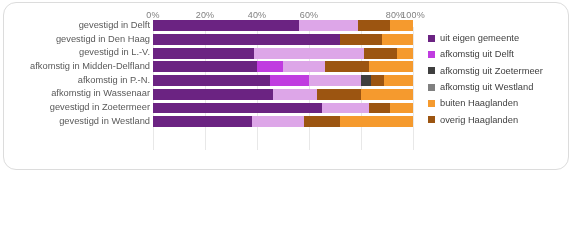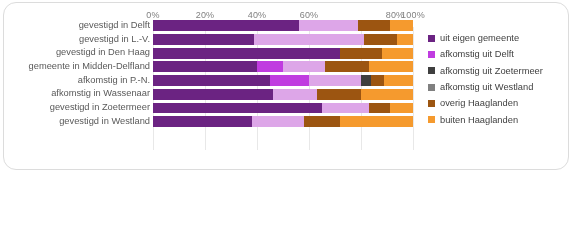--- a/index.html
+++ b/index.html
@@ -160,38 +160,38 @@
         <div class="bar-row">
           <div class="row-label">gevestigd in Delft</div>
           <div class="bar-track">
             <div class="seg" title="uit eigen gemeente: 56%" style="left: 0%; width: 56%; background: rgb(107, 35, 130);"></div>
             <div class="seg" title="afkomstig uit Den Haag: 23%" style="left: 56%; width: 23%; background: rgb(221, 166, 232);"></div>
             <div class="seg" title="overig Haaglanden: 12%" style="left: 79%; width: 12%; background: rgb(156, 85, 17);"></div>
             <div class="seg" title="buiten Haaglanden: 9%" style="left: 91%; width: 9%; background: rgb(245, 154, 46);"></div>
           </div>
         </div>
         <div class="bar-row">
+          <div class="row-label">gevestigd in Den Haag</div>
+          <div class="bar-track">
+            <div class="seg" title="uit eigen gemeente: 72%" style="left: 0%; width: 72%; background: rgb(107, 35, 130);"></div>
+            <div class="seg" title="overig Haaglanden: 16%" style="left: 72%; width: 16%; background: rgb(156, 85, 17);"></div>
+            <div class="seg" title="buiten Haaglanden: 12%" style="left: 88%; width: 12%; background: rgb(245, 154, 46);"></div>
+          </div>
+        </div>
+        <div class="bar-row">
           <div class="row-label">gevestigd in L.-V.</div>
           <div class="bar-track">
             <div class="seg" title="uit eigen gemeente: 39%" style="left: 0%; width: 39%; background: rgb(107, 35, 130);"></div>
             <div class="seg" title="afkomstig uit Den Haag: 42%" style="left: 39%; width: 42%; background: rgb(221, 166, 232);"></div>
             <div class="seg" title="overig Haaglanden: 13%" style="left: 81%; width: 13%; background: rgb(156, 85, 17);"></div>
             <div class="seg" title="buiten Haaglanden: 6%" style="left: 94%; width: 6%; background: rgb(245, 154, 46);"></div>
           </div>
         </div>
         <div class="bar-row">
-          <div class="row-label">gevestigd in Den Haag</div>
-          <div class="bar-track">
-            <div class="seg" title="uit eigen gemeente: 72%" style="left: 0%; width: 72%; background: rgb(107, 35, 130);"></div>
-            <div class="seg" title="overig Haaglanden: 16%" style="left: 72%; width: 16%; background: rgb(156, 85, 17);"></div>
-            <div class="seg" title="buiten Haaglanden: 12%" style="left: 88%; width: 12%; background: rgb(245, 154, 46);"></div>
-          </div>
-        </div>
-        <div class="bar-row">
-          <div class="row-label">gemeente in Midden-Delfland</div>
+          <div class="row-label">afkomstig in Midden-Delfland</div>
           <div class="bar-track">
             <div class="seg" title="uit eigen gemeente: 40%" style="left: 0%; width: 40%; background: rgb(107, 35, 130);"></div>
             <div class="seg" title="afkomstig uit Delft: 10%" style="left: 40%; width: 10%; background: rgb(192, 60, 224);"></div>
             <div class="seg" title="afkomstig uit Den Haag: 16%" style="left: 50%; width: 16%; background: rgb(221, 166, 232);"></div>
             <div class="seg" title="overig Haaglanden: 17%" style="left: 66%; width: 17%; background: rgb(156, 85, 17);"></div>
             <div class="seg" title="buiten Haaglanden: 17%" style="left: 83%; width: 17%; background: rgb(245, 154, 46);"></div>
           </div>
         </div>
         <div class="bar-row">
           <div class="row-label">afkomstig in P.-N.</div>
@@ -246,22 +246,22 @@
       </div>
       <div class="legend-item">
         <span class="legend-swatch" style="background: rgb(63, 63, 63);"></span>
         <span class="legend-label">afkomstig uit Zoetermeer</span>
       </div>
       <div class="legend-item">
         <span class="legend-swatch" style="background: rgb(128, 128, 128);"></span>
         <span class="legend-label">afkomstig uit Westland</span>
       </div>
       <div class="legend-item">
+        <span class="legend-swatch" style="background: rgb(245, 154, 46);"></span>
+        <span class="legend-label">buiten Haaglanden</span>
+      </div>
+      <div class="legend-item">
         <span class="legend-swatch" style="background: rgb(156, 85, 17);"></span>
         <span class="legend-label">overig Haaglanden</span>
       </div>
-      <div class="legend-item">
-        <span class="legend-swatch" style="background: rgb(245, 154, 46);"></span>
-        <span class="legend-label">buiten Haaglanden</span>
-      </div>
     </div>
 
 </div>
 
 </body></html>

